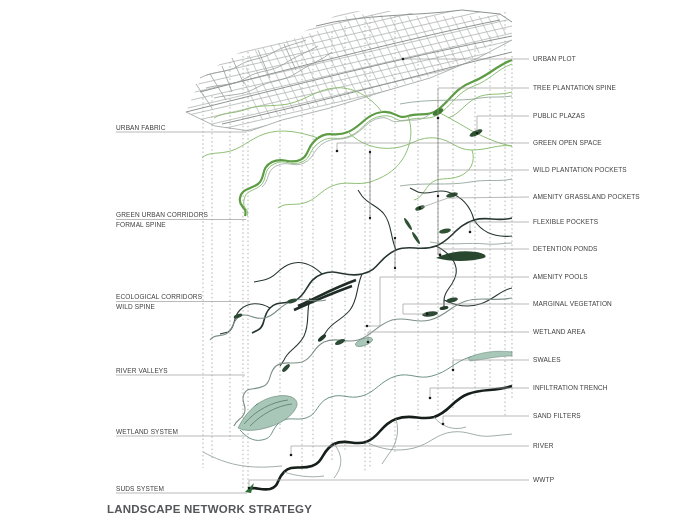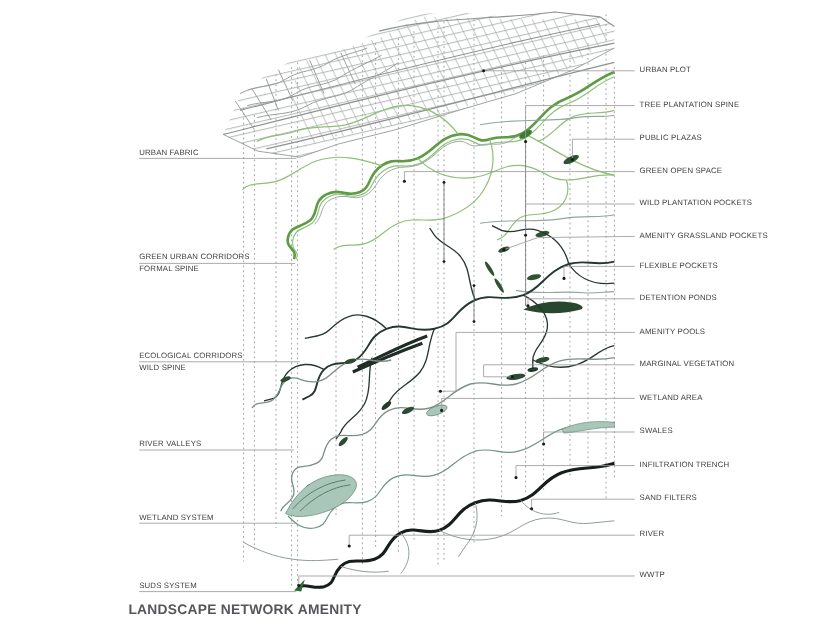--- a/index.html
+++ b/index.html
@@ -232,15 +232,15 @@
 <div class="lab" style="left:533px;top:245px">DETENTION PONDS</div>
 <div class="lab" style="left:533px;top:273px">AMENITY POOLS</div>
 <div class="lab" style="left:533px;top:300px">MARGINAL VEGETATION</div>
 <div class="lab" style="left:533px;top:328px">WETLAND AREA</div>
 <div class="lab" style="left:533px;top:356px">SWALES</div>
 <div class="lab" style="left:533px;top:384px">INFILTRATION TRENCH</div>
 <div class="lab" style="left:533px;top:412px">SAND FILTERS</div>
 <div class="lab" style="left:533px;top:442px">RIVER</div>
 <div class="lab" style="left:533px;top:476px">WWTP</div>
 
-<div class="title">LANDSCAPE NETWORK AMENITY</div>
+<div class="title">LANDSCAPE NETWORK STRATEGY</div>
 
 </div>
 
 </body></html>

